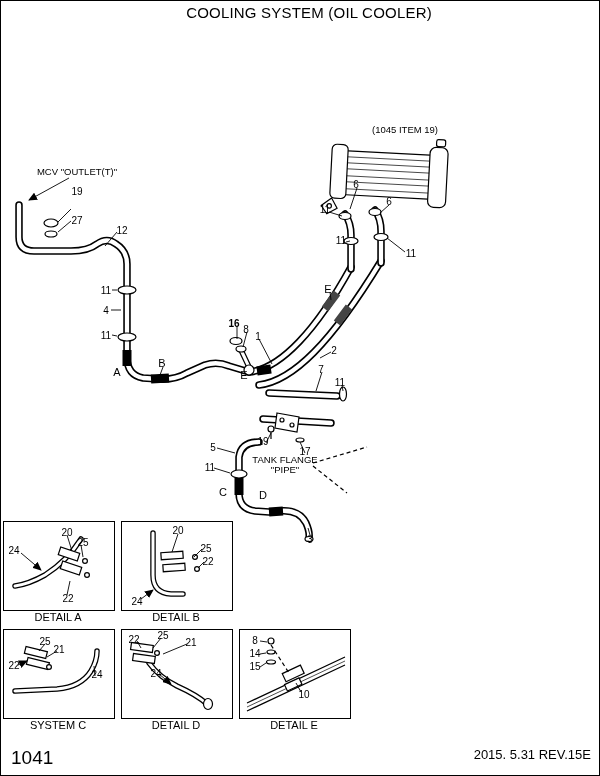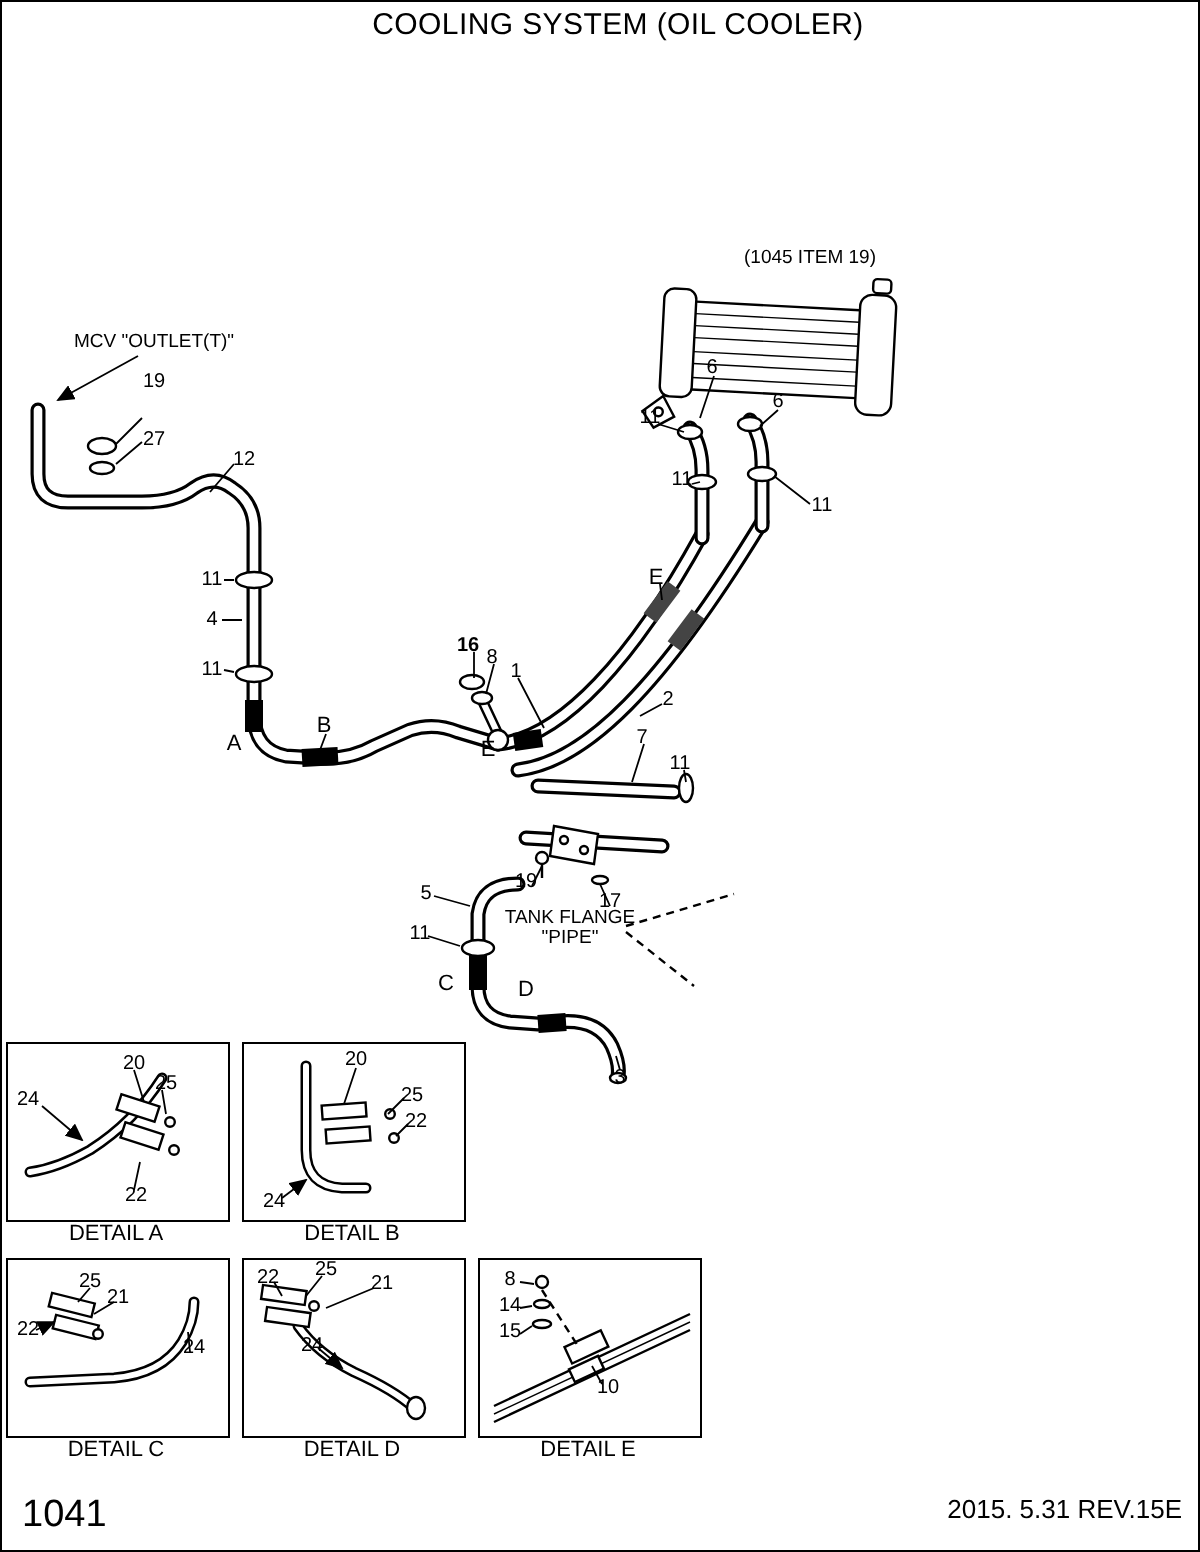--- a/index.html
+++ b/index.html
@@ -219,21 +219,21 @@
   <div class="title">COOLING SYSTEM (OIL COOLER)</div>
 
   <div class="detail-box" style="left:2px;top:520px;width:110px;height:88px;"></div>
   <div class="detail-box" style="left:120px;top:520px;width:110px;height:88px;"></div>
   <div class="detail-box" style="left:2px;top:628px;width:110px;height:88px;"></div>
   <div class="detail-box" style="left:120px;top:628px;width:110px;height:88px;"></div>
   <div class="detail-box" style="left:238px;top:628px;width:110px;height:88px;"></div>
 
   <div class="detail-caption" style="left:2px;top:610px;width:110px;">DETAIL A</div>
   <div class="detail-caption" style="left:120px;top:610px;width:110px;">DETAIL B</div>
-  <div class="detail-caption" style="left:2px;top:718px;width:110px;">DETAIL C</div>
+  <div class="detail-caption" style="left:2px;top:718px;width:110px;">SYSTEM C</div>
   <div class="detail-caption" style="left:120px;top:718px;width:110px;text-align:center;">DETAIL D</div>
   <div class="detail-caption" style="left:238px;top:718px;width:110px;">DETAIL E</div>
 
   <div class="callout-layer">
       <span class="callout note" style="left: 76px; top: 170px;">MCV "OUTLET(T)"</span>
       <span class="callout note" style="left: 404px; top: 128px;">(1045 ITEM 19)</span>
       <span class="callout" style="left: 76px; top: 190px;">19</span>
       <span class="callout" style="left: 76px; top: 219px;">27</span>
       <span class="callout" style="left: 121px; top: 229px;">12</span>
       <span class="callout" style="left: 105px; top: 289px;">11</span>

